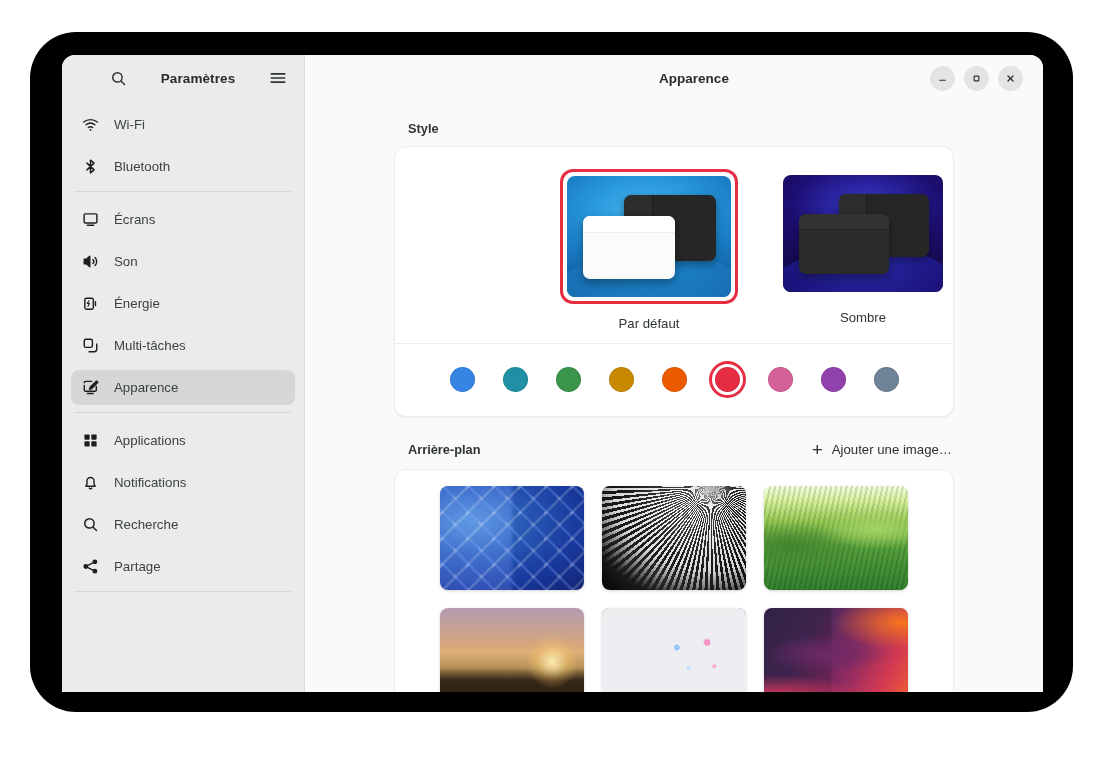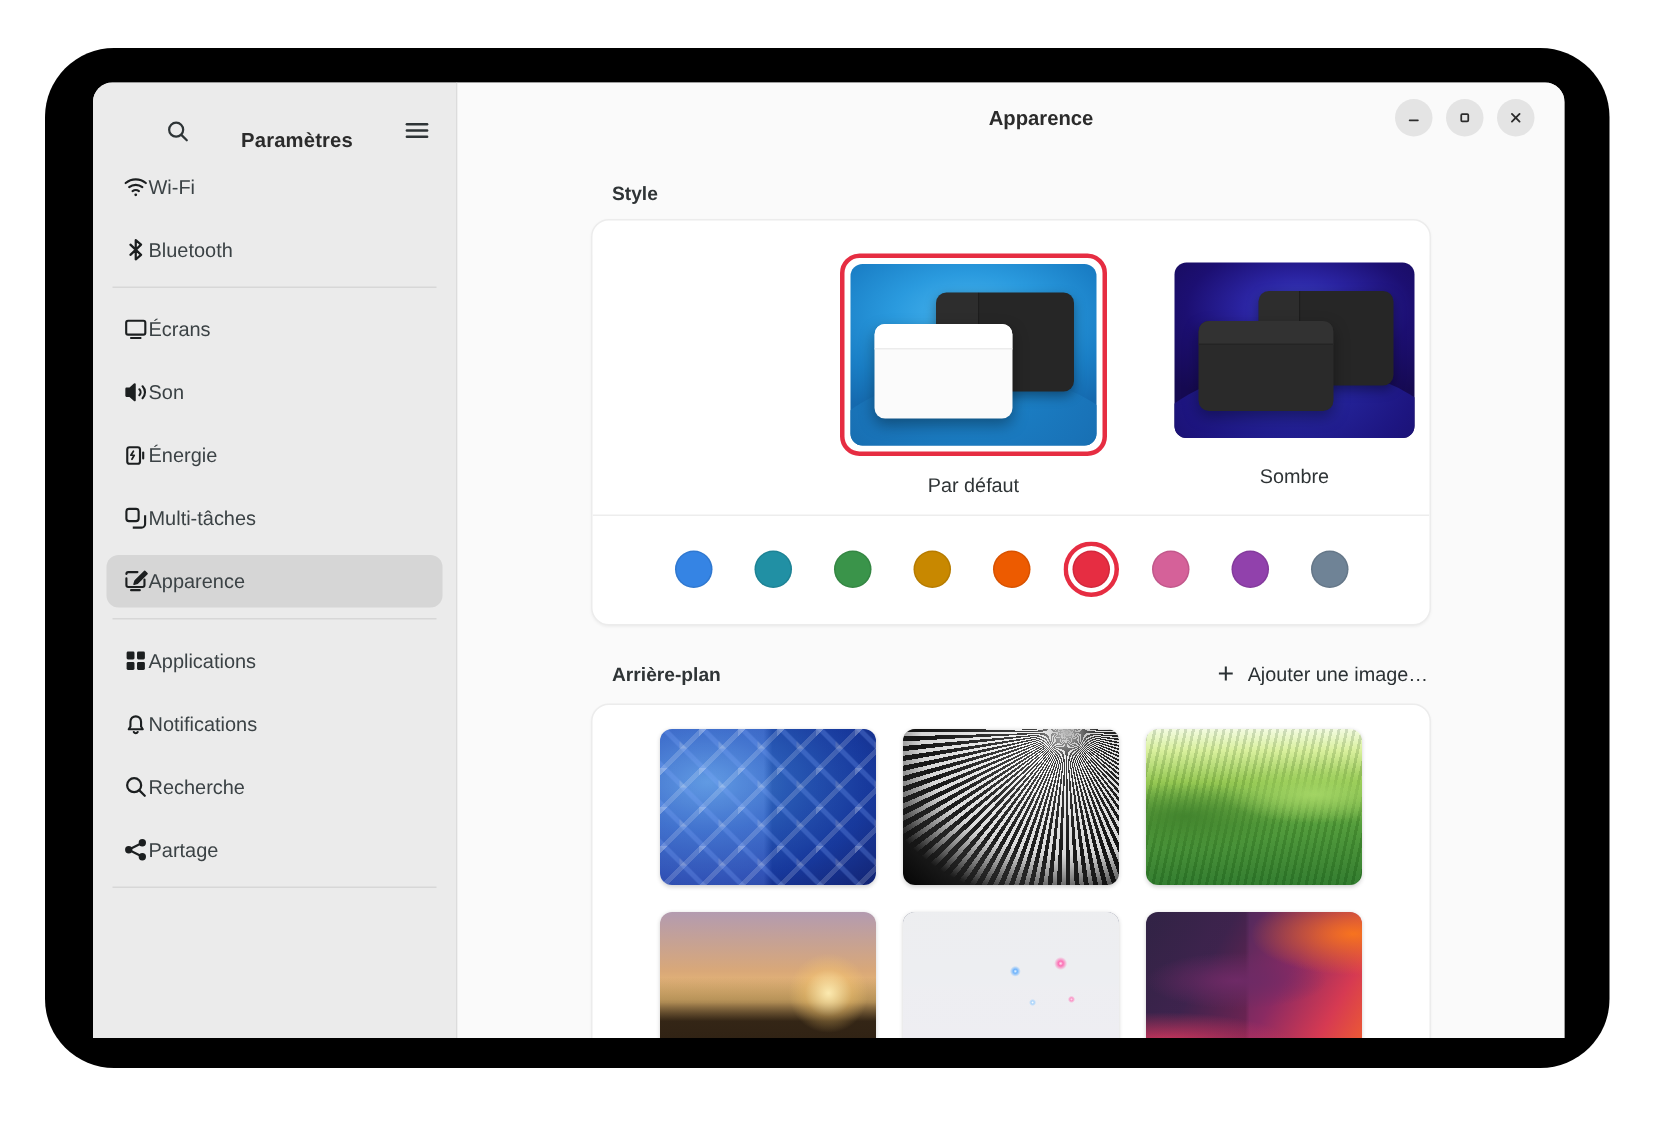--- a/index.html
+++ b/index.html
@@ -43,21 +43,21 @@
     height: 100%;
     background: #ebebeb;
     display: flex;
     flex-direction: column;
     border-right: 1px solid #dcdcdc;
     flex: 0 0 243px;
   }
   #sidebar-header {
     height: 46px;
     display: flex;
-    align-items: flex-end;
+    align-items: center;
     padding: 0 12px;
     flex: 0 0 46px;
     margin-left: 30px;
   }
   .hdr-btn {
     width: 28px; height: 28px;
     display: flex; align-items: center; justify-content: center;
     border-radius: 7px;
     color: #2e3436;
   }
@@ -71,20 +71,21 @@
   }
   #sidebar-scroll {
     flex: 1;
     padding: 6px 9px 0 9px;
     overflow: hidden;
   }
   .nav-item {
     height: 35px;
     display: flex;
     align-items: center;
+    gap: 15px;
     padding: 0 11px;
     border-radius: 8px;
     margin-bottom: 7px;
     color: #41484b;
     font-size: 13.3px;
   }
   .nav-item.selected { background: #d6d6d6; }
   .nav-icon {
     width: 17px; height: 17px;
     display: flex; align-items: center; justify-content: center;

